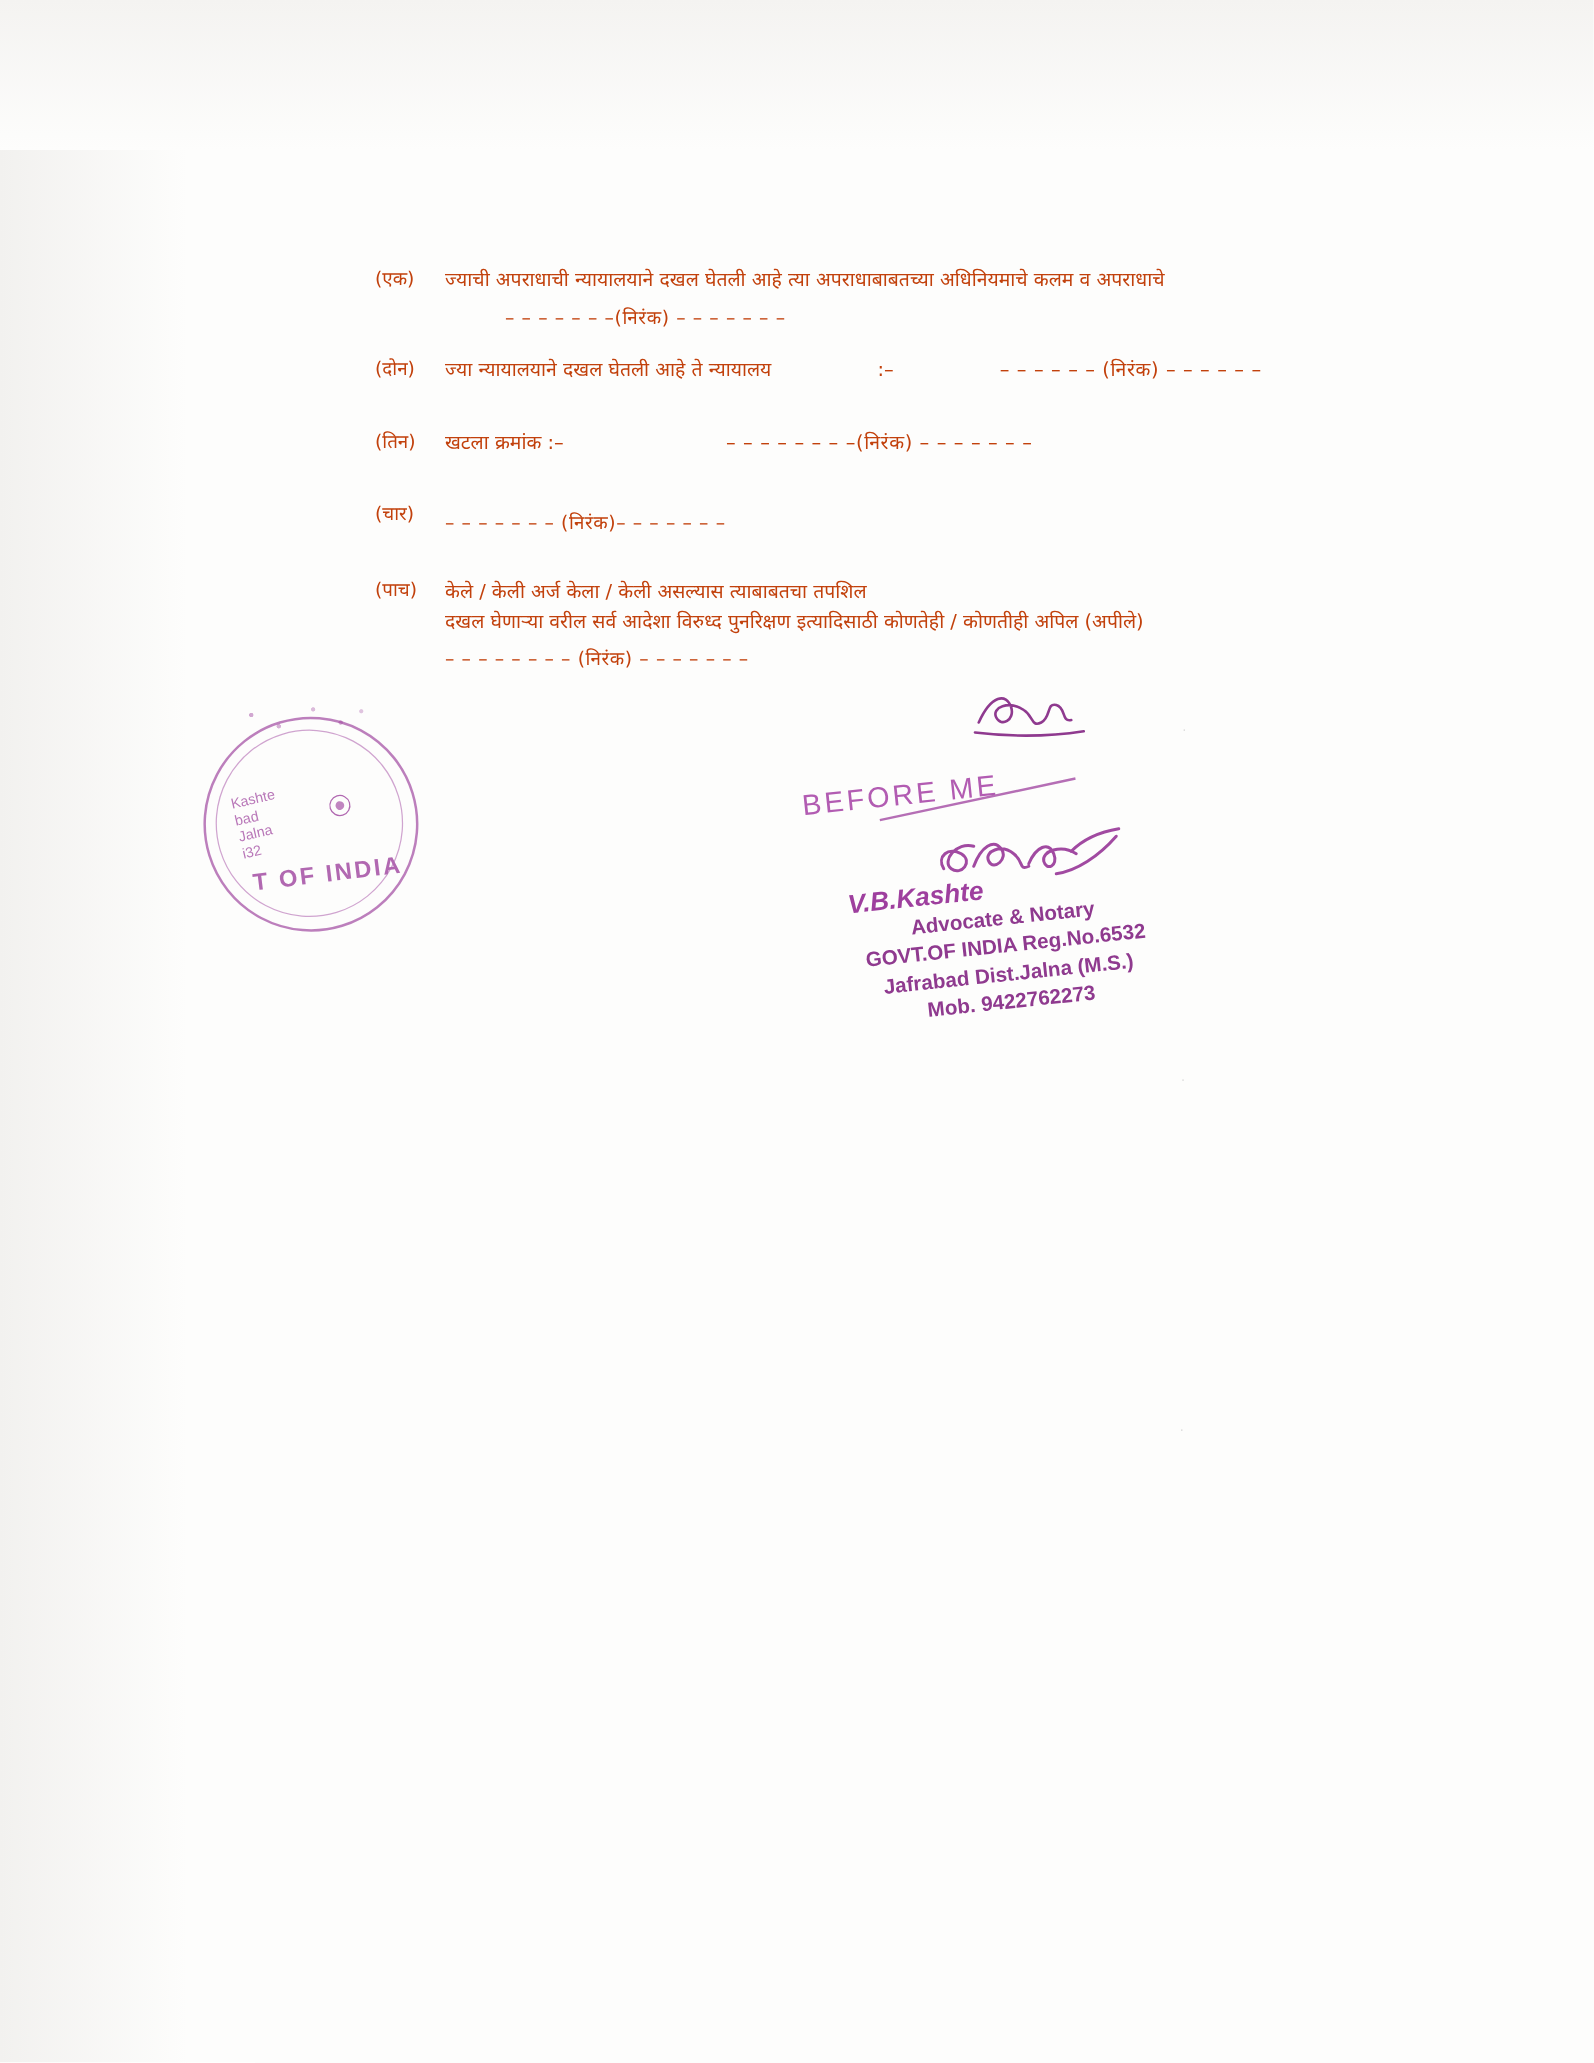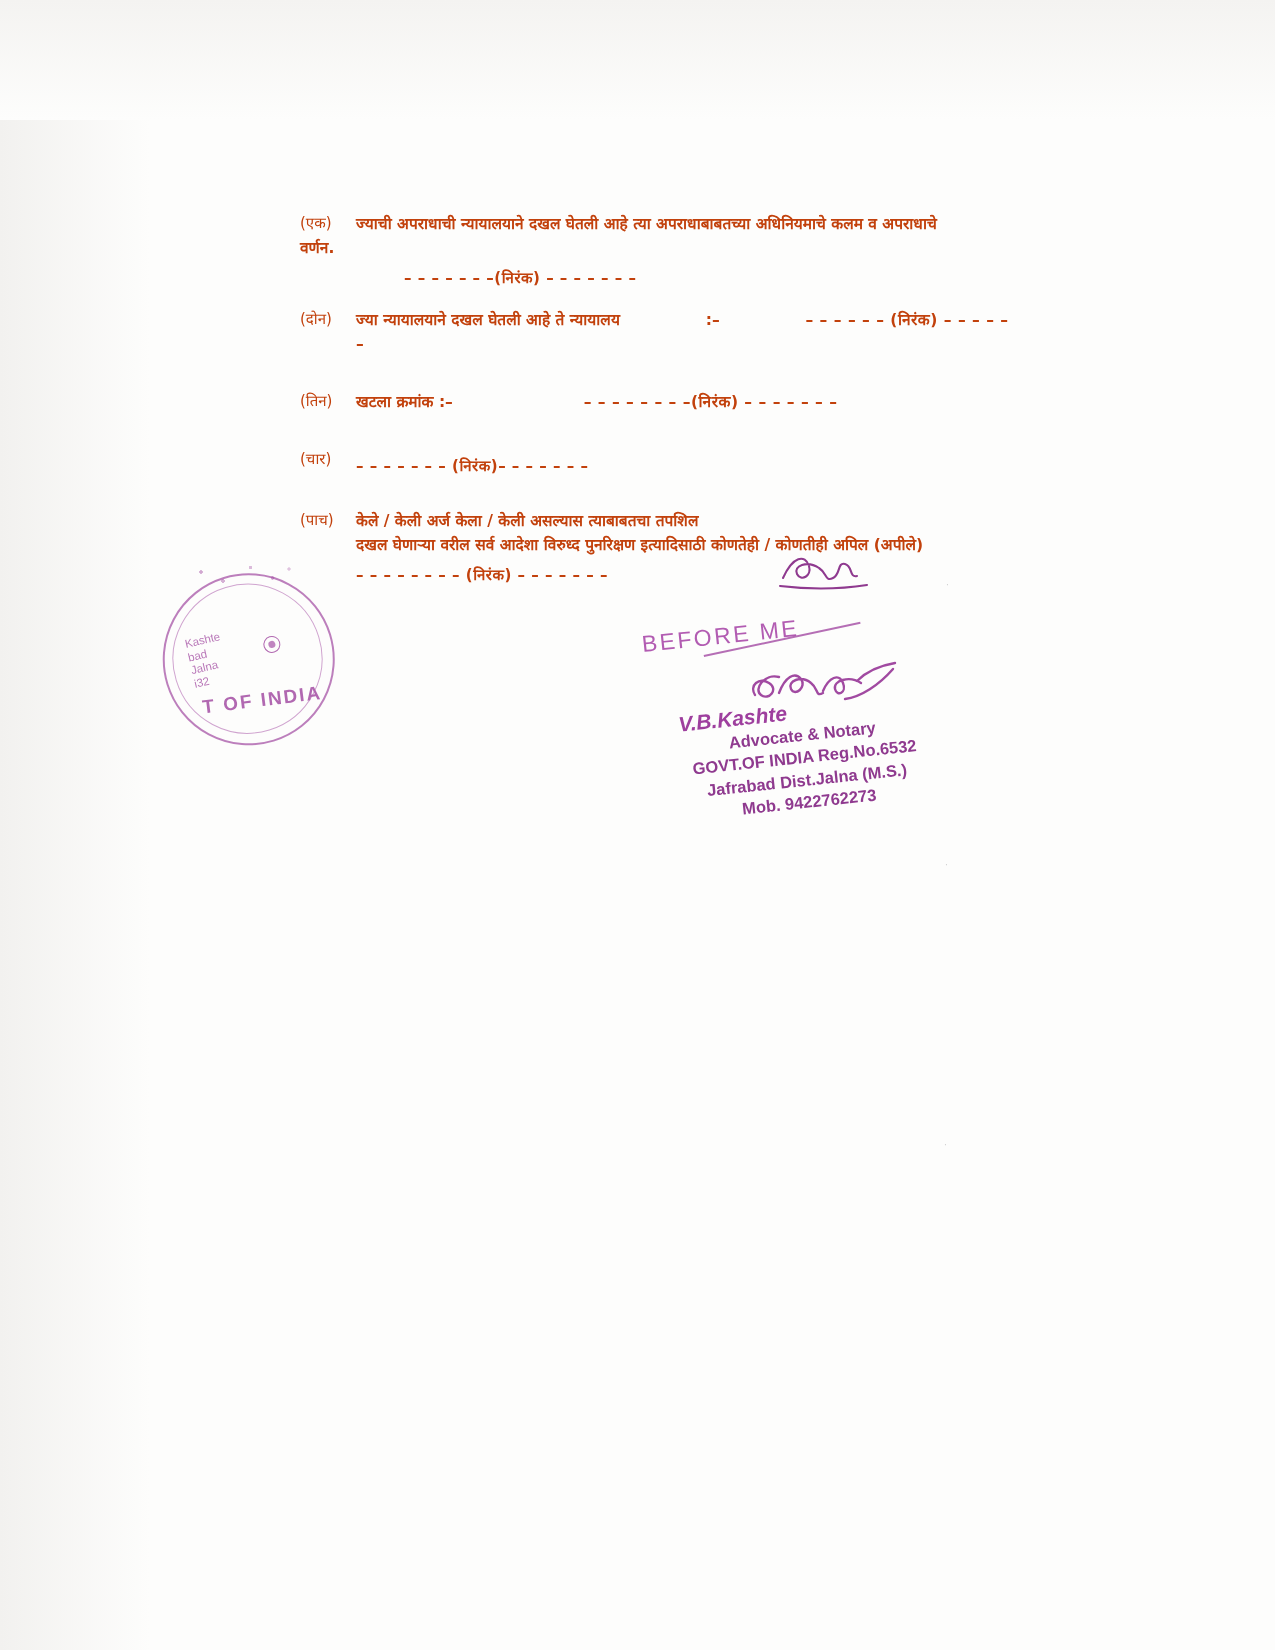--- a/index.html
+++ b/index.html
@@ -50,21 +50,20 @@
     line-height: 1.55;
     color: #c2410c;
   }
   .clause .marker {
     width: 56px;
     flex: 0 0 56px;
     font-size: 15px;
   }
   .clause .body {
     flex: 1 1 auto;
-    font-weight: bold;
   }
   .clause .body .lead {
     display: block;
   }
   .wrap-line {
     display: block;
     margin-left: -56px;
   }
   .dashline {
     display: block;
@@ -235,21 +234,20 @@
 
   <div class="scan-edge-left"></div>
   <div class="scan-edge-top"></div>
 
   <div class="content">
 
     <div class="clause">
       <div class="marker">(एक)</div>
       <div class="body">
         <span class="lead">ज्याची अपराधाची न्यायालयाने  दखल घेतली आहे त्या अपराधाबाबतच्या  अधिनियमाचे कलम  व अपराधाचे</span>
-        <span class="wrap-line">वर्णन.</span>
         <span class="dashline indent-dash">– – – – – – –(निरंक)  – – – – – – –</span>
       </div>
     </div>
 
     <div class="gap-1"></div>
 
     <div class="clause">
       <div class="marker">(दोन)</div>
       <div class="body">
         <span>ज्या  न्यायालयाने दखल घेतली आहे ते न्यायालय</span>

